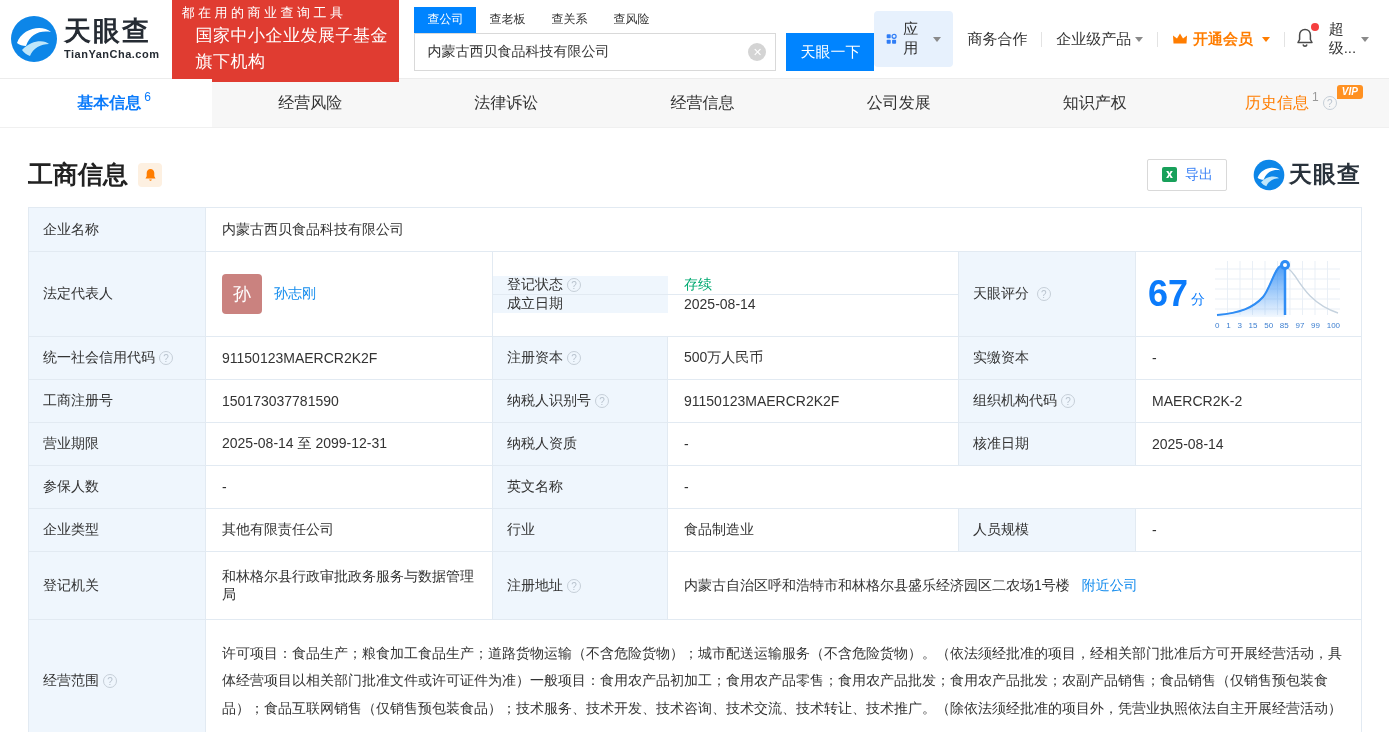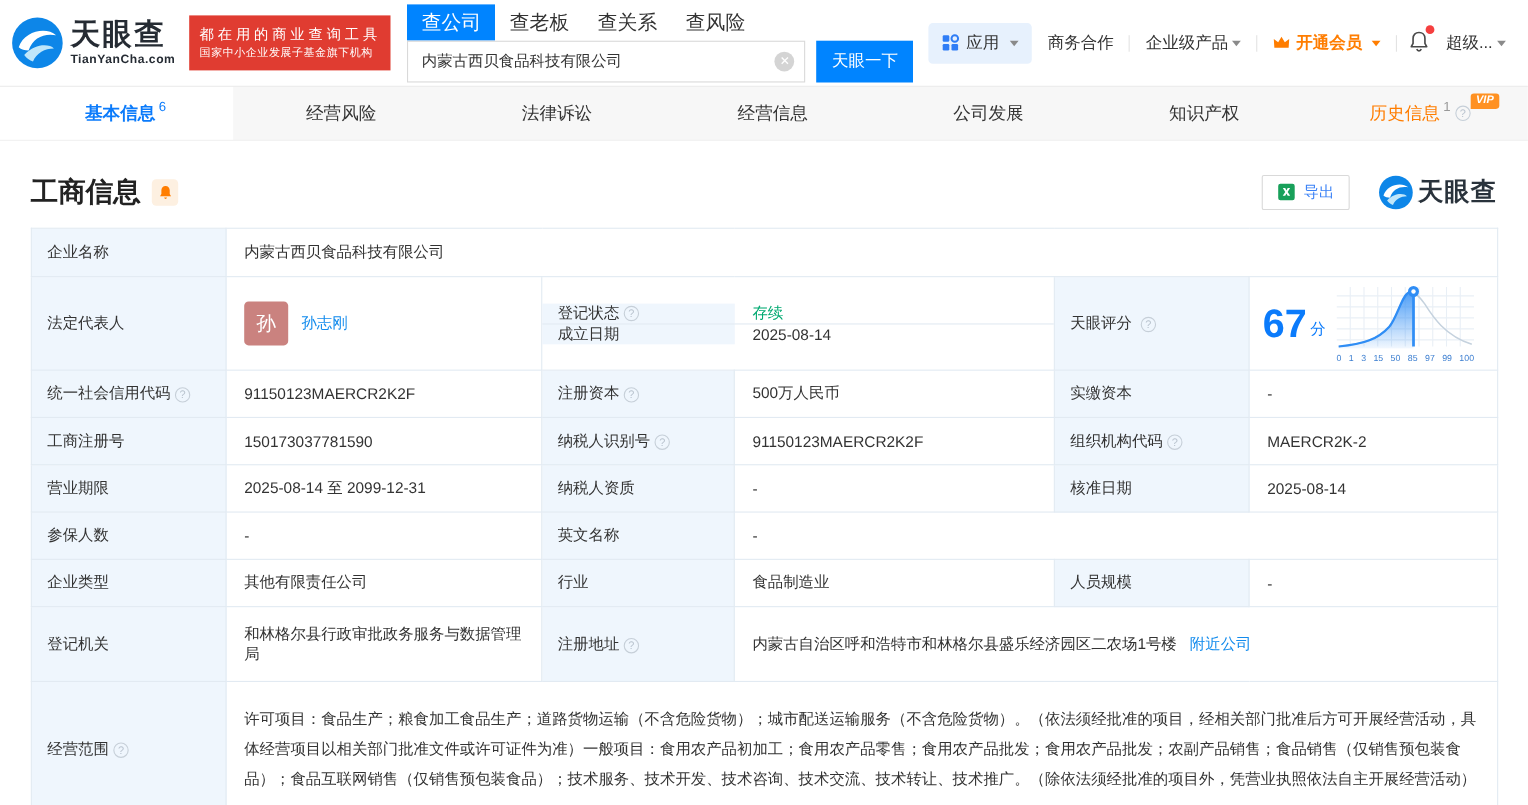--- a/index.html
+++ b/index.html
@@ -9,25 +9,25 @@
 
   
   .topbar { height:78px; display:flex; align-items:center; padding:0 20px 0 10px; }
   .logo { display:flex; align-items:center; cursor:pointer; }
   .logo-swirl { width:48px; height:48px; }
   .logo-text { margin-left:6px; }
   .logo-title { font-size:27px; font-weight:bold; color:#252b33; letter-spacing:2px; line-height:1; }
   .logo-sub { font-size:11px; font-weight:bold; color:#252b33; letter-spacing:.5px; margin-top:3px; }
   .promo { background:#e03c31; color:#fff; margin-left:13px; padding:7px 9px; line-height:1.55; }
   .promo .l1 { font-size:13px; letter-spacing:3.5px; }
-  .promo .l2 { font-size:10px; letter-spacing:.5px; }
+  .promo .l2 { font-size:17px; letter-spacing:.5px;margin-left:14px; }
 
   .searchblock { margin-left:15px; }
   .stabs { display:flex; }
-  .stab { font-size:18px; padding:4px 13px 5px; cursor:pointer; color:#333; }
+  .stab { font-size:12px; padding:4px 13px 5px; cursor:pointer; color:#333; }
   .stab.active { background:#0084ff; color:#fff; }
   .srow { display:flex; }
   .sinput-wrap { position:relative; width:362px; }
   .sinput { width:362px; height:38px; border:1px solid #d9d9d9; font-size:14px; color:#333;
             padding:0 34px 0 12px; outline:none; font-family:inherit; }
   .clear-ic { position:absolute; right:10px; top:10px; width:18px; height:18px; border-radius:50%;
               background:#d4d4d4; color:#fff; font-size:11px; line-height:18px; text-align:center; cursor:pointer; }
   .sbtn { width:88px; height:38px; margin-left:10px; background:#0084ff; color:#fff; border:none;
           font-size:15px; cursor:pointer; font-family:inherit; }
 

